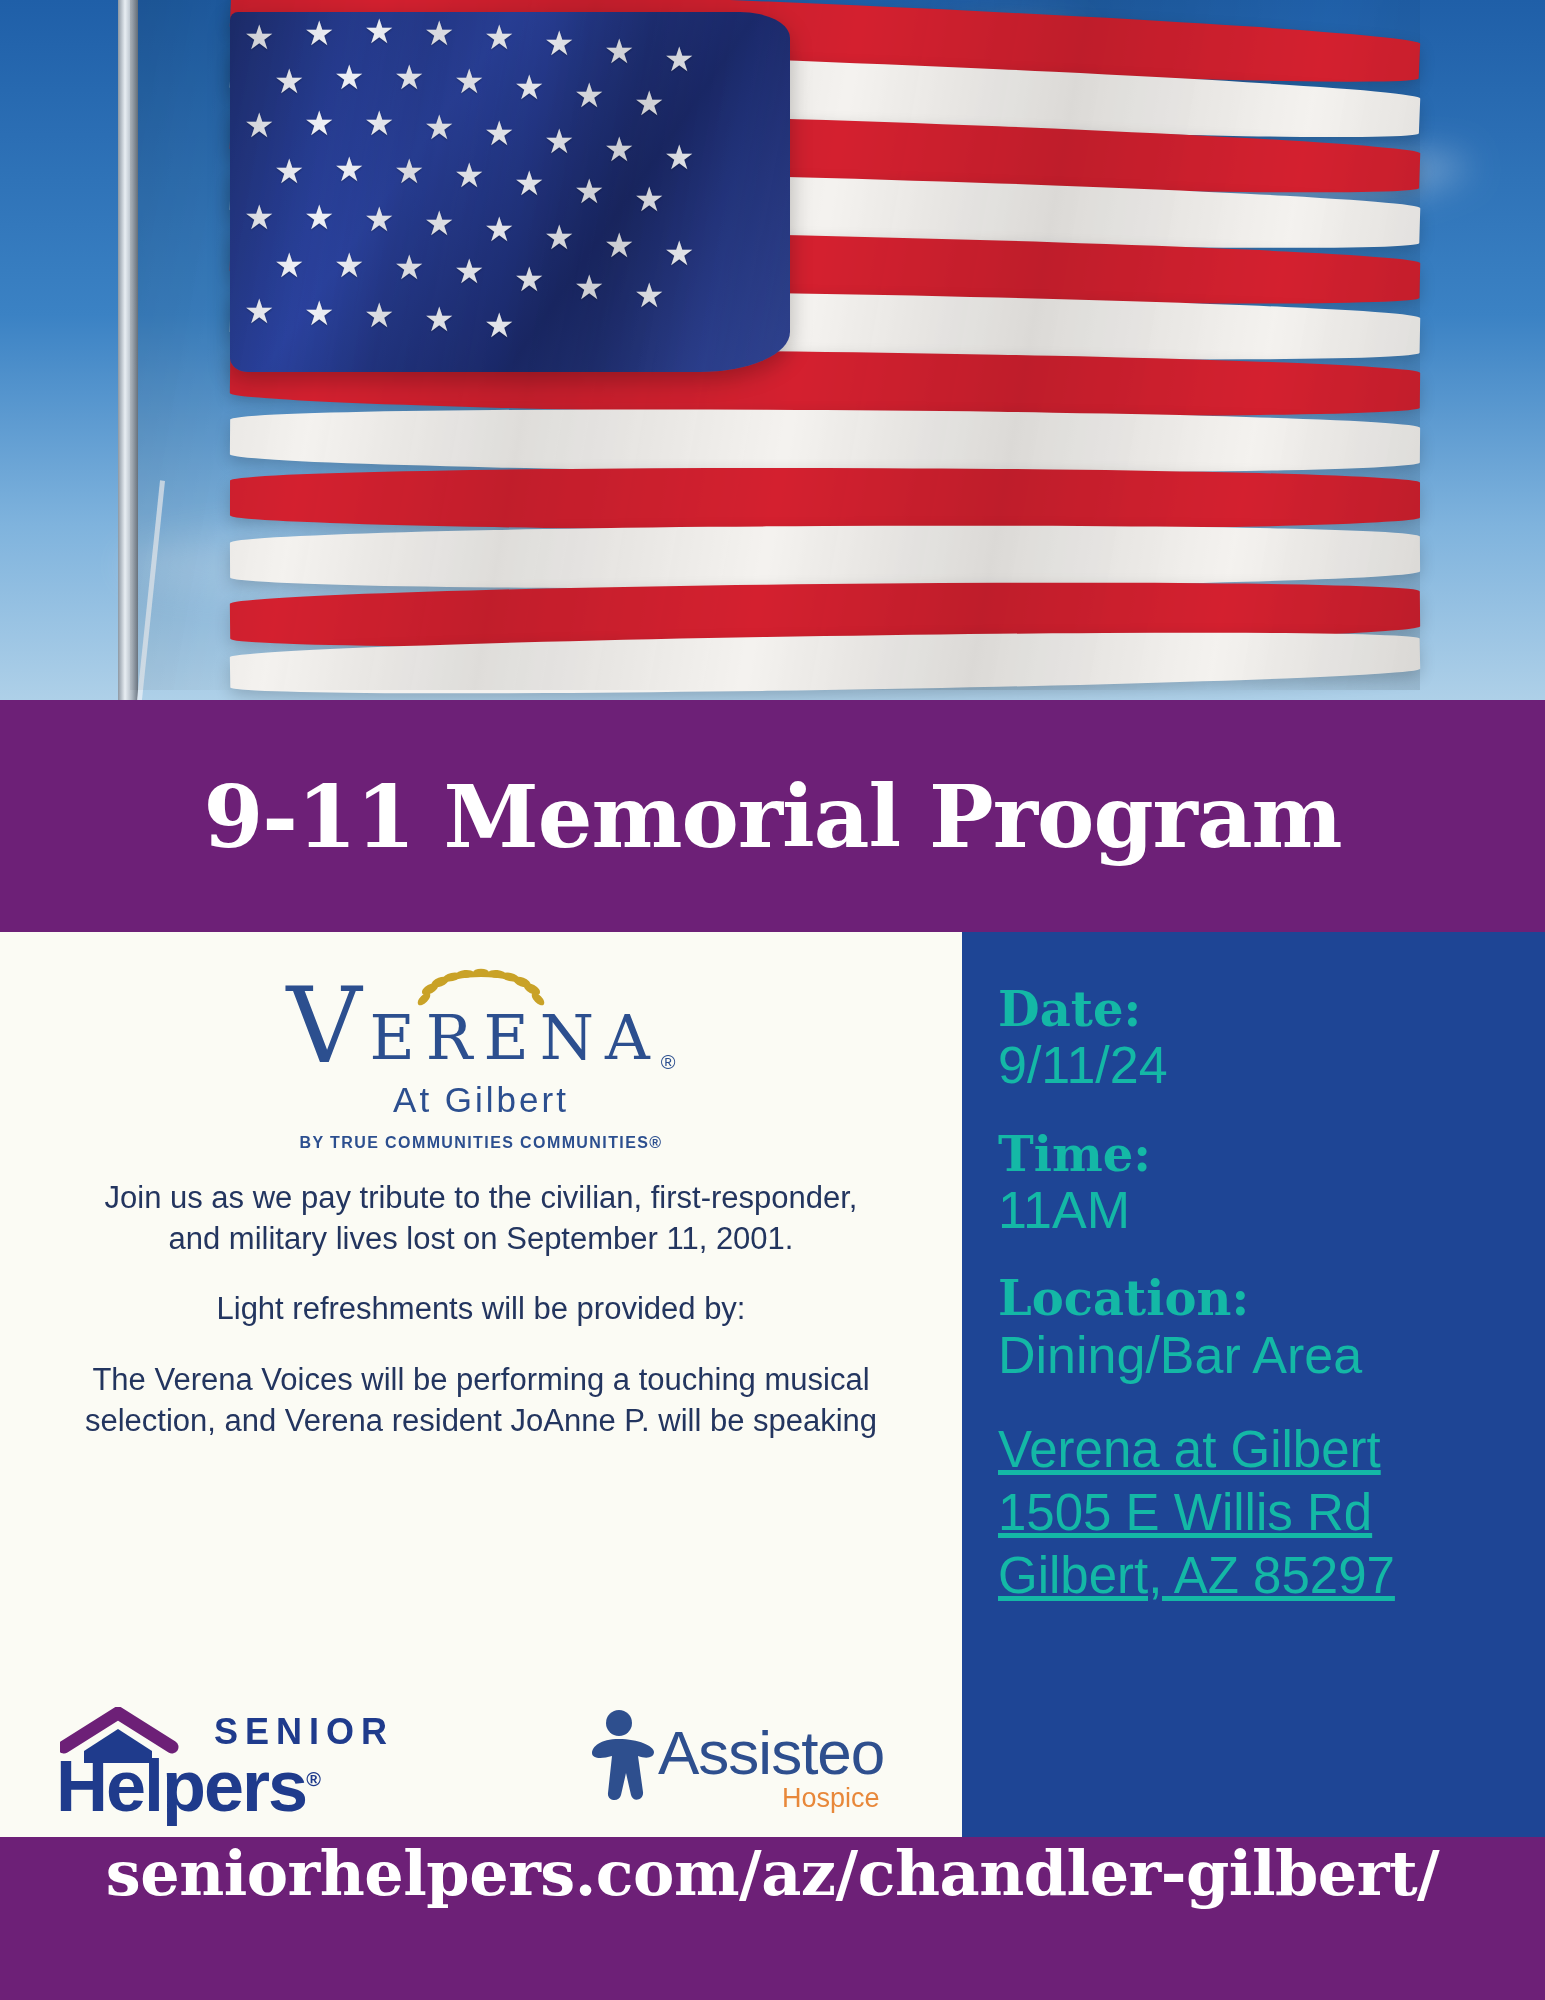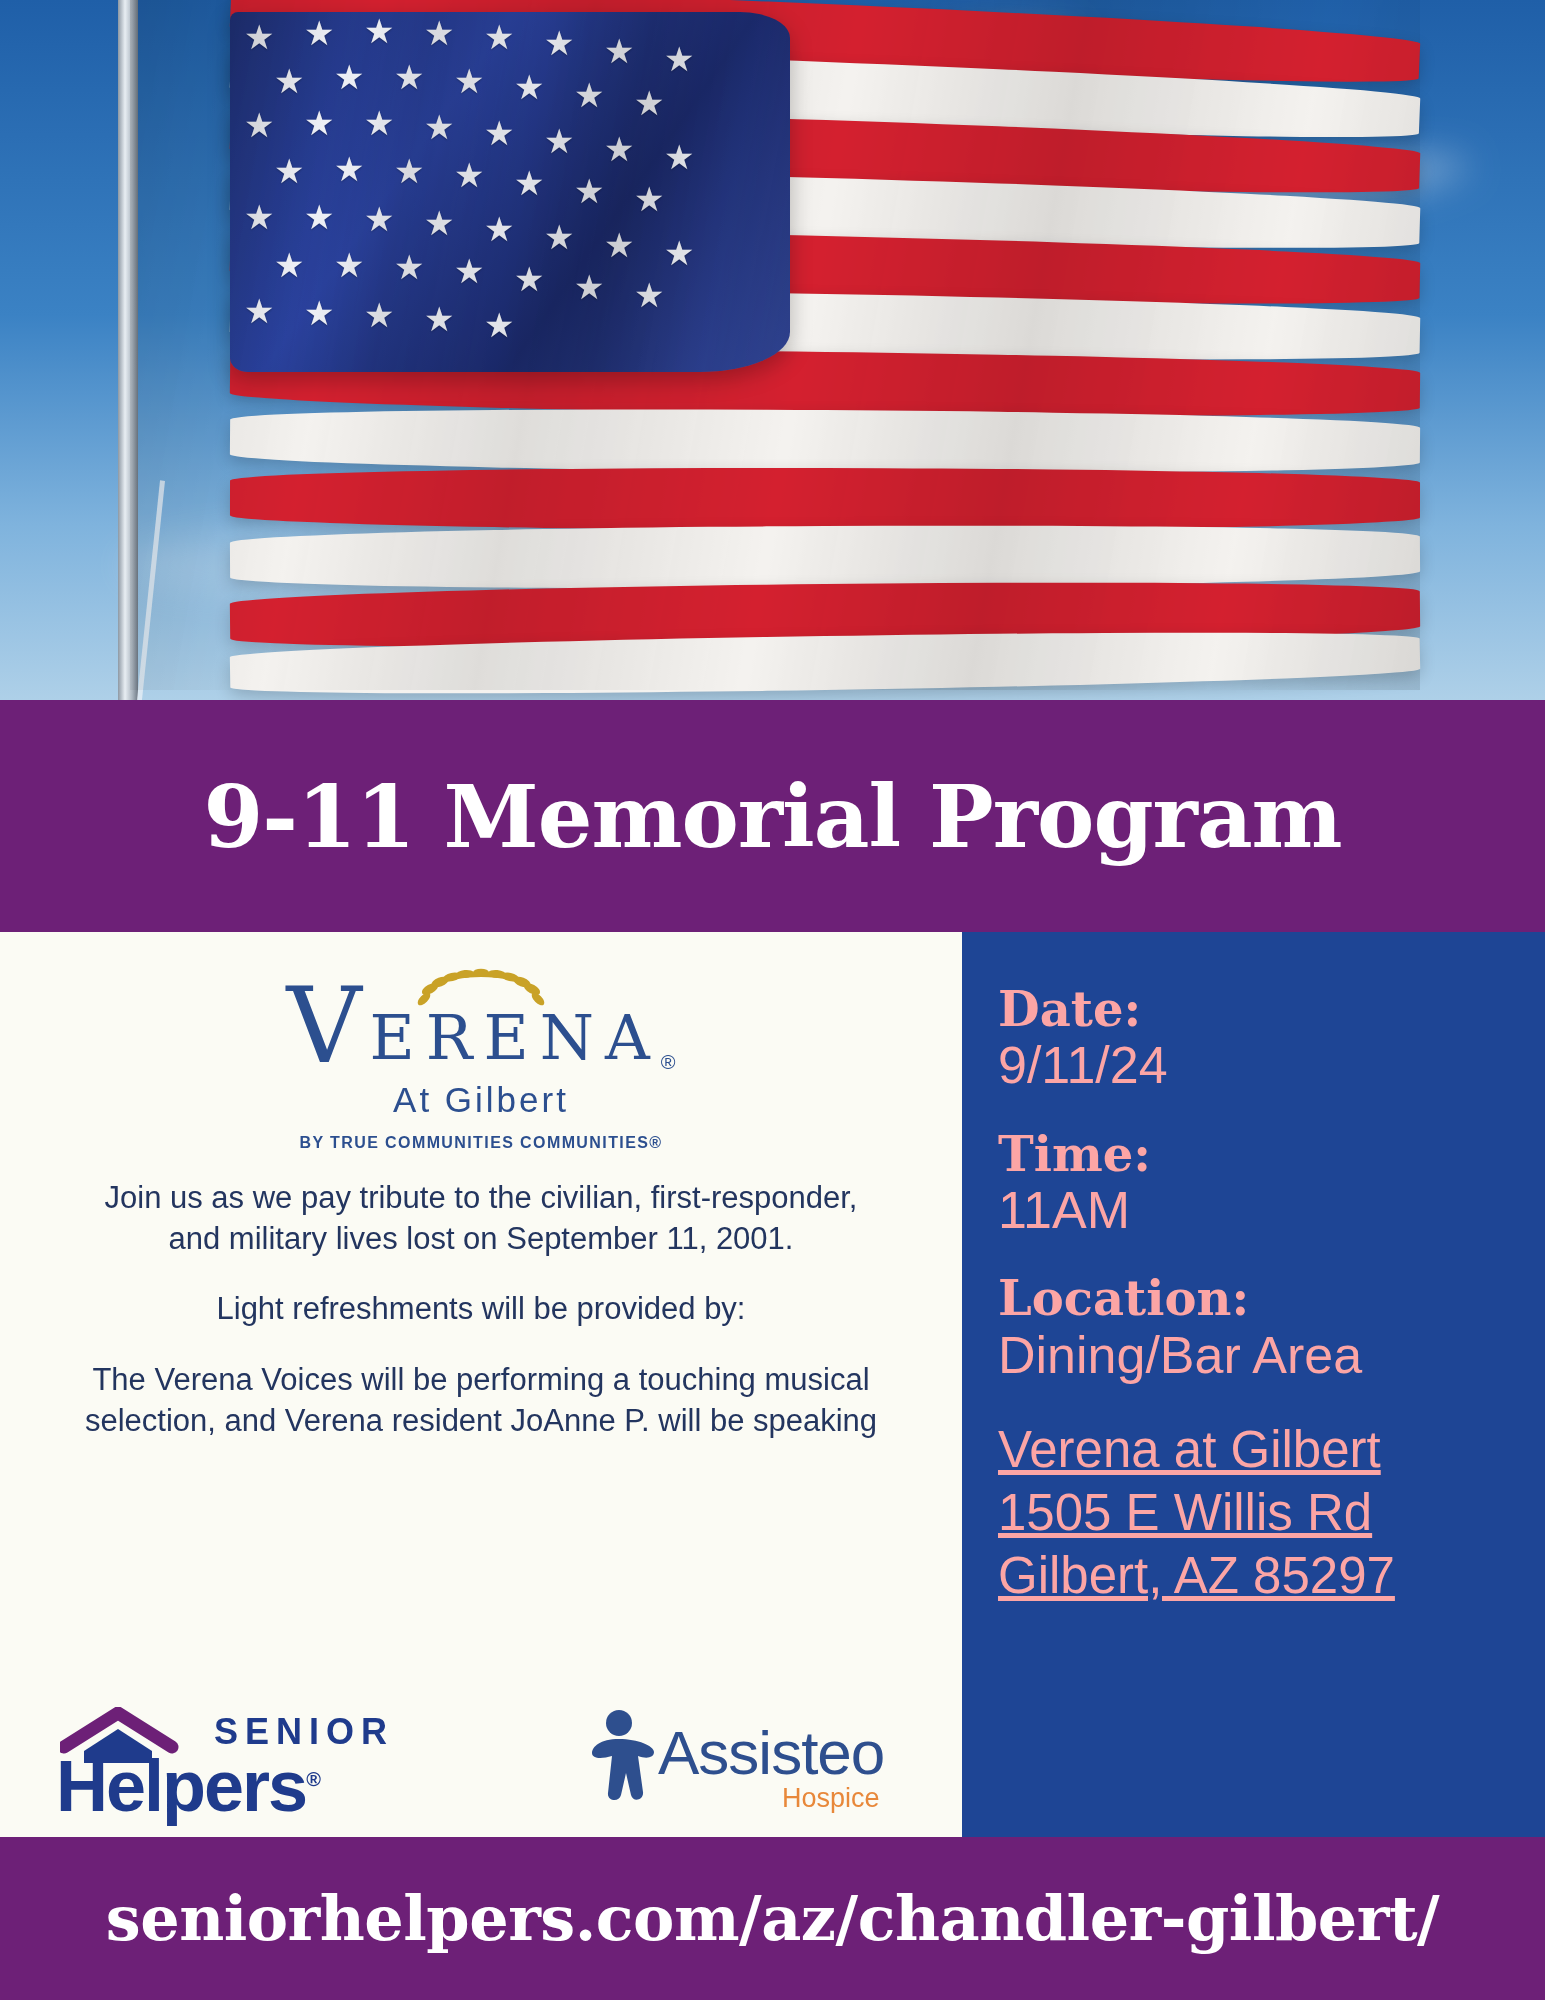--- a/index.html
+++ b/index.html
@@ -133,21 +133,21 @@
     background: #fbfbf4;
     padding: 40px 46px 0 46px;
     display: flex;
     flex-direction: column;
     align-items: center;
   }
   .right {
     width: 583px;
     background: #1e4595;
     padding: 52px 0 0 36px;
-    color: #fca5a5;
+    color: #14b8a6;
   }
 
   
   .verena {
     text-align: center;
     margin-top: 8px;
     margin-bottom: 26px;
     position: relative;
   }
   .wreath {
@@ -266,21 +266,20 @@
     margin-top: 26px;
     text-decoration: underline;
   }
 
   
   .footer {
     width: 100%;
     height: 163px;
     background: #6d2077;
     display: flex;
-    align-items: center;
     justify-content: center;
   }
   .footer span {
     font-family: "DejaVu Serif", "Liberation Serif", serif;
     font-weight: 700;
     color: #ffffff;
     font-size: 62px;
     letter-spacing: -0.5px;
   }
 </style>

